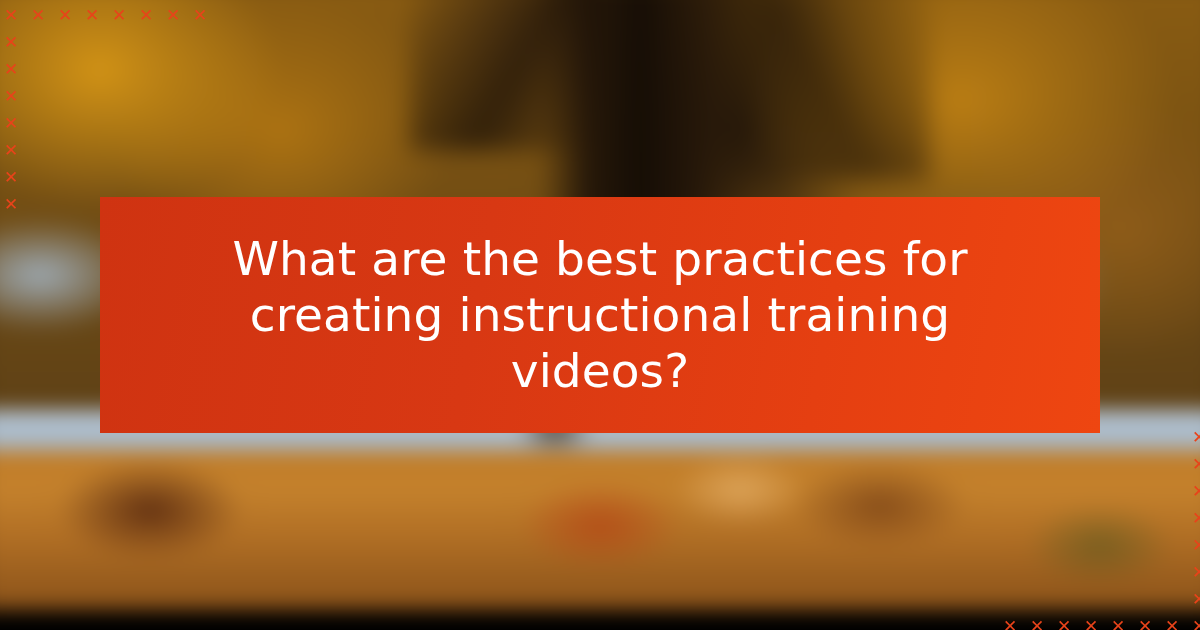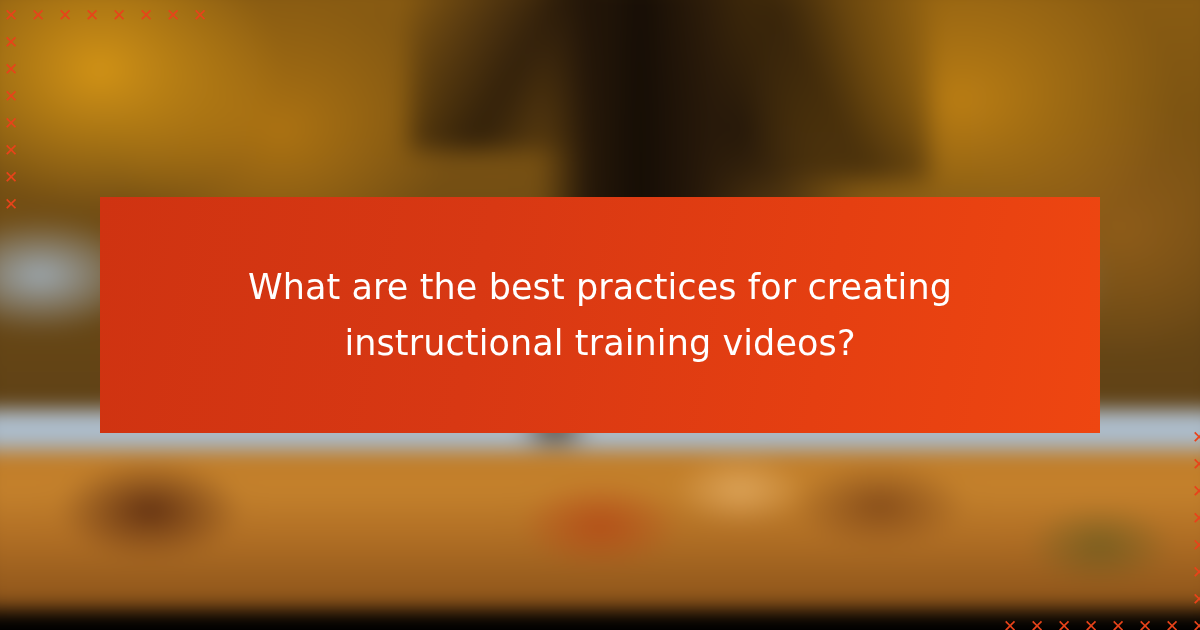--- a/index.html
+++ b/index.html
@@ -104,21 +104,21 @@
     position:absolute;
     left:100px; top:197px;
     width:1000px; height:236px;
     background:linear-gradient(100deg,#cf3311 0%, #d83813 38%, #e53f11 72%, #ee4611 100%);
     display:flex;
     align-items:center;
     justify-content:center;
   }
   #question {
     color:#ffffff;
-    font-size:35px;
+    font-size:47px;
     line-height:56px;
     text-align:center;
     font-weight:400;
     max-width:760px;
     letter-spacing:.1px;
   }
 </style>
 </head>
 <body>
 

